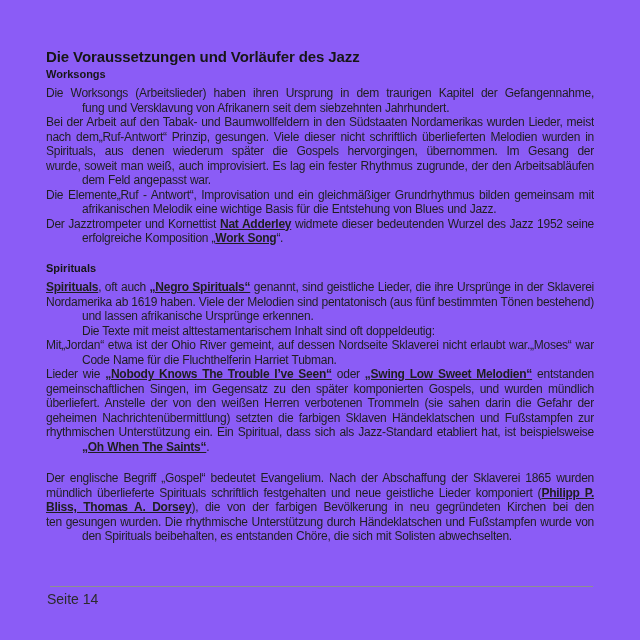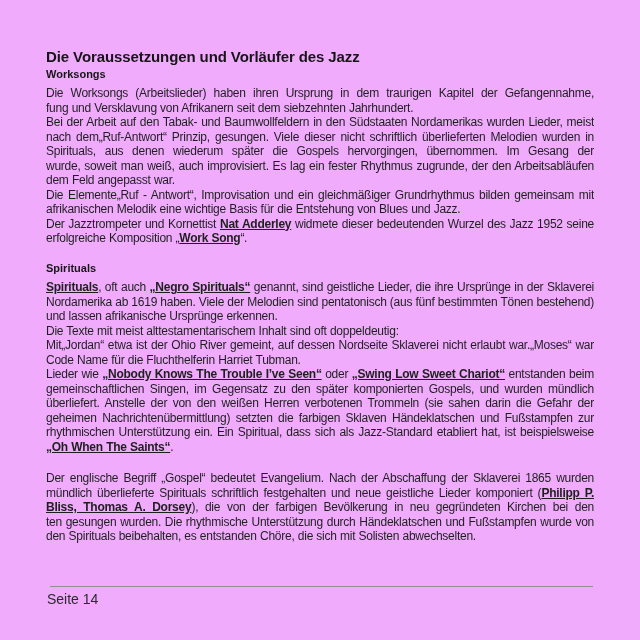--- a/index.html
+++ b/index.html
@@ -1,39 +1,39 @@
 <!DOCTYPE html>
 <html lang="de"><head>
 <meta charset="utf-8">
 <title>Seite 14</title>
 <style>
   html,body { margin:0; padding:0; background:#ffffff; }
   .page {
-    position:relative; width:640px; height:640px; background:#f0abfc;
+    position:relative; width:640px; height:640px; background:#8b5cf6;
     font-family:"Liberation Sans", sans-serif; color:#1f1f1f; overflow:hidden;
   }
   .page-title {
     position:absolute; left:46px; top:38px; width:548px;
     font-size:15px; font-weight:bold; letter-spacing:-0.1px; color:#161616;
     line-height:18px;
   }
   .section { position:absolute; left:46px; width:548px; }
   .section-0 { top:67px; }
   .section-1 { top:261px; }
   .section-2 { top:471px; }
   .section-heading {
     font-size:11px; font-weight:bold; line-height:14px; margin-bottom:5px; color:#161616;
   }
   .section-body { width:548px; }
   .line {
     font-size:12px; line-height:14.5px; height:14.5px; overflow:hidden;
     letter-spacing:-0.25px; text-align:justify; text-align-last:justify;
     word-spacing:0.2px;
   }
-  .line-last { text-align-last:left; }
+  .line-last { text-align-last:left;margin-left:36px; }
   .b { font-weight:bold;text-decoration:underline; }
   .footer-rule {
     position:absolute; left:50px; top:586px; width:543px; height:1px; background:#8f8f8f;
   }
   .footer-label {
     position:absolute; left:47px; top:594px; font-size:14px; color:#2b2b2b; line-height:11px;
   }
 </style>
 </head>
 <body>
@@ -60,21 +60,21 @@
       </div>
       <div class="section section-1">
         <div class="section-heading">Spirituals</div>
         <div class="section-body">
           <div class="line"><span class="b">Spirituals</span><span>, oft auch </span><span class="b">„Negro Spirituals“</span><span> genannt, sind geistliche Lieder, die ihre Ursprünge in der Sklaverei in</span></div>
           <div class="line"><span>Nordamerika ab 1619 haben. Viele der Melodien sind pentatonisch (aus fünf bestimmten Tönen bestehend)</span></div>
           <div class="line line-last"><span>und lassen afrikanische Ursprünge erkennen.</span></div>
           <div class="line line-last"><span>Die Texte mit meist alttestamentarischem Inhalt sind oft doppeldeutig:</span></div>
           <div class="line"><span>Mit„Jordan“ etwa ist der Ohio River gemeint, auf dessen Nordseite Sklaverei nicht erlaubt war.„Moses“ war ein</span></div>
           <div class="line line-last"><span>Code Name für die Fluchthelferin Harriet Tubman.</span></div>
-          <div class="line"><span>Lieder wie </span><span class="b">„Nobody Knows The Trouble I’ve Seen“</span><span> oder </span><span class="b">„Swing Low Sweet Chariot“</span><span> entstanden beim</span></div>
+          <div class="line"><span>Lieder wie </span><span class="b">„Nobody Knows The Trouble I’ve Seen“</span><span> oder </span><span class="b">„Swing Low Sweet Melodien“</span><span> entstanden beim</span></div>
           <div class="line"><span>gemeinschaftlichen Singen, im Gegensatz zu den später komponierten Gospels, und wurden mündlich</span></div>
           <div class="line"><span>überliefert. Anstelle der von den weißen Herren verbotenen Trommeln (sie sahen darin die Gefahr der</span></div>
           <div class="line"><span>geheimen Nachrichtenübermittlung) setzten die farbigen Sklaven Händeklatschen und Fußstampfen zur</span></div>
           <div class="line"><span>rhythmischen Unterstützung ein. Ein Spiritual, dass sich als Jazz-Standard etabliert hat, ist beispielsweise</span></div>
           <div class="line line-last"><span class="b">„Oh When The Saints“</span><span>.</span></div>
         </div>
       </div>
       <div class="section section-2">
         <div class="section-body">
           <div class="line"><span>Der englische Begriff „Gospel“ bedeutet Evangelium. Nach der Abschaffung der Sklaverei 1865 wurden</span></div>

